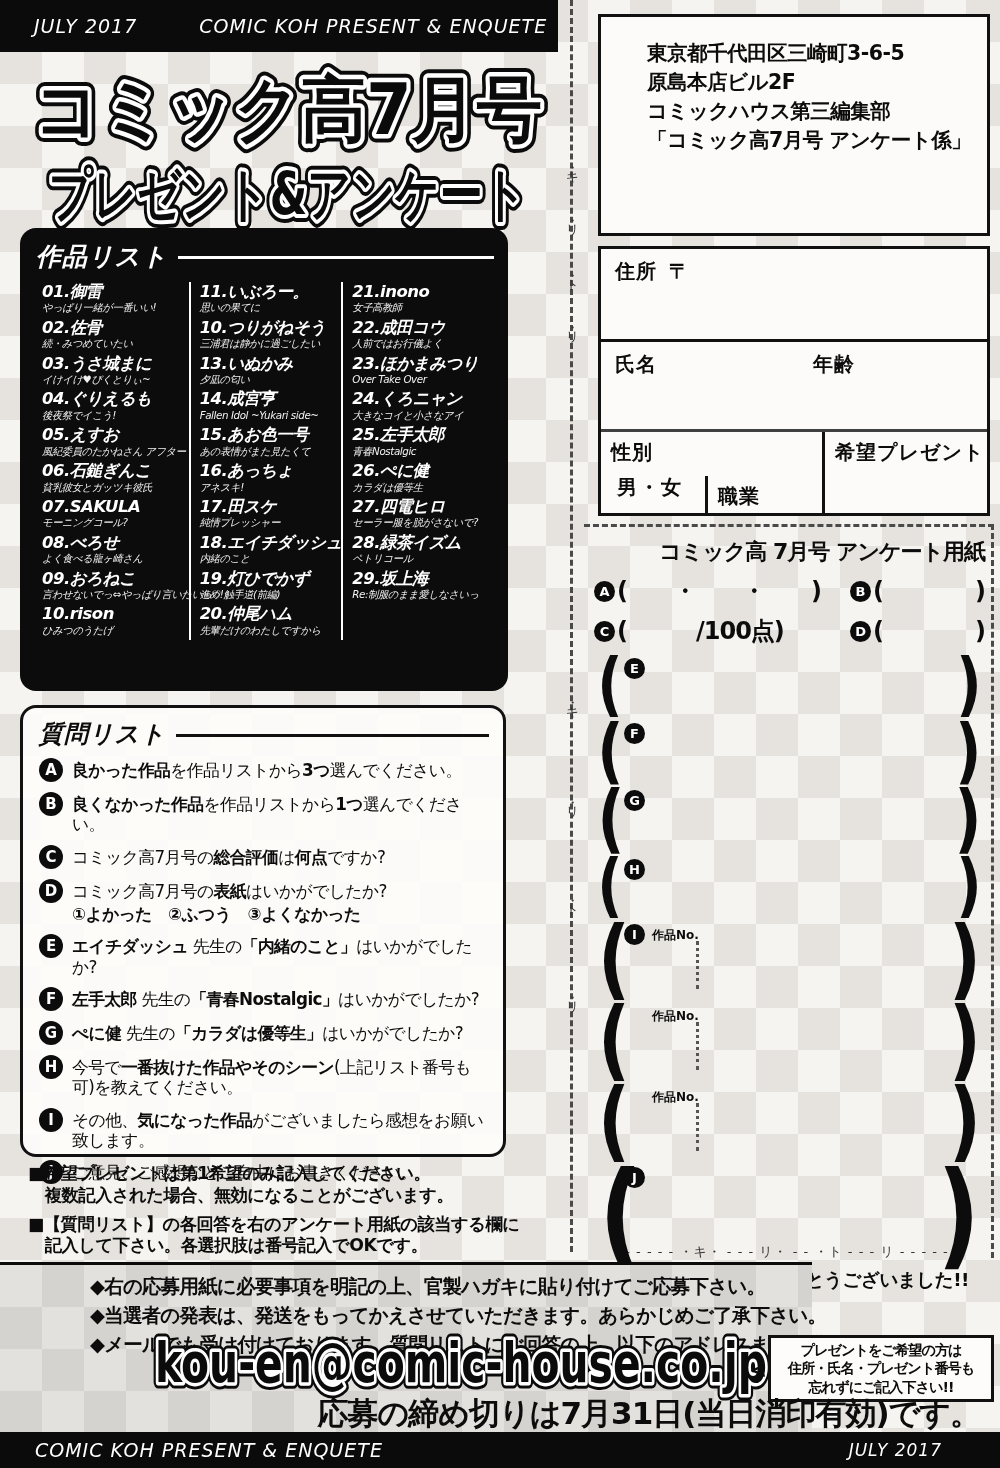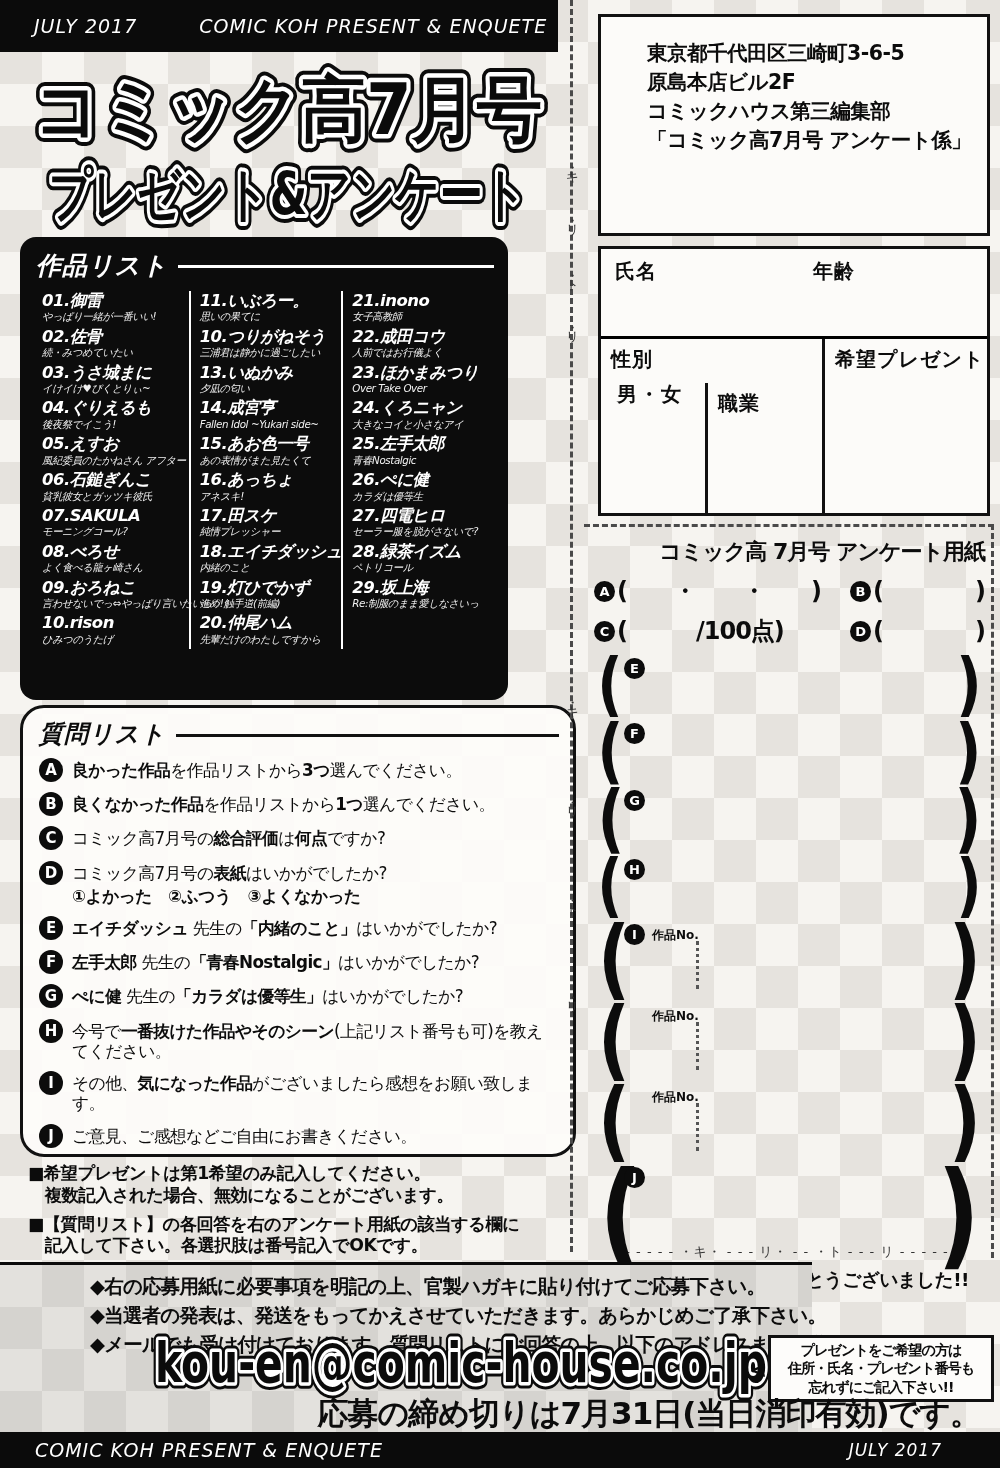--- a/index.html
+++ b/index.html
@@ -11,34 +11,34 @@
   }
   
   .top-banner { position:absolute; left:0; top:0; width:558px; height:52px; background:#0b0b0b;
     display:flex; align-items:center; color:#fff; font-style:italic; }
   .top-banner .tb-left { margin-left:34px; font-size:19px; letter-spacing:1px; }
   .top-banner .tb-right { margin-left:62px; font-size:19px; letter-spacing:1px; }
   
   .title-svg { position:absolute; left:16px; top:54px; }
   .title-svg text { font-family:"DejaVu Sans","Liberation Sans",sans-serif; font-weight:900; }
   
-  .works-box { position:absolute; left:20px; top:237px; width:488px; height:463px;
+  .works-box { position:absolute; left:20px; top:228px; width:488px; height:463px;
     background:#0c0c0c; border-radius:16px; color:#fff; padding:12px 14px 8px 16px; }
   .works-title-row { display:flex; align-items:center; gap:10px; }
   .works-title { font-size:25px; font-weight:900; font-style:italic; letter-spacing:1px; }
   .works-title-line { flex:1; height:3px; background:#fff; margin-top:2px; }
   .works-cols { display:flex; margin-top:9px;font-style:italic; }
   .works-col { width:33.33%; padding:0 7px 0 6px; }
   .works-col + .works-col { border-left:2px solid #fff; padding-left:9px; }
   .w-entry { margin-bottom:4px; }
   .w-head { font-size:16.5px; font-weight:800; letter-spacing:-0.5px; white-space:nowrap; line-height:1.18; }
   .w-sub { font-size:10.3px; font-weight:500; letter-spacing:-0.4px; white-space:nowrap; line-height:1.2; color:#f2f2f2; }
   
-  .question-box { position:absolute; left:20px; top:705px; width:556px; height:452px;
-    border:3px solid #111; border-radius:24px; background:rgba(253,252,250,0.93); padding:10px 14px 6px 16px; }
+  .question-box { position:absolute; left:20px; top:705px; width:486px; height:452px;
+    border:3px solid #111; border-radius:16px; background:rgba(253,252,250,0.93); padding:10px 14px 6px 16px; }
   .q-title-row { display:flex; align-items:center; gap:10px; }
   .q-title { font-size:24px; font-weight:900; font-style:italic; letter-spacing:1px; }
   .q-title-line { flex:1; height:2.5px; background:#111; margin-top:3px; }
   .q-items { margin-top:8px; }
   .q-item { display:flex; gap:9px; align-items:flex-start; margin-bottom:10.2px; }
   .circ { display:inline-flex; flex:none; width:24px; height:24px; border-radius:50%;
     background:#0c0c0c; color:#fff; font-weight:800; font-size:15px;
     align-items:center; justify-content:center; }
   .q-text { font-size:16.8px; line-height:1.2; letter-spacing:-0.6px; padding-top:2px; }
   .q-text b { font-weight:800; }
@@ -50,21 +50,21 @@
   .vcut { position:absolute; left:570px; top:0; height:1252px; width:0; border-left:3px dashed #4a4a4a; }
   .vchar { position:absolute; font-size:13px; color:#333; writing-mode:vertical-rl; letter-spacing:2px; left:-10px; }
   .hcut { position:absolute; left:574px; top:1243px; width:426px; font-size:13px; color:#333;
     letter-spacing:1px; white-space:nowrap; overflow:hidden; text-align:center; }
   .mail-box { position:absolute; left:598px; top:14px; width:392px; height:222px;
     border:3px solid #111; background:#fcfbf9; padding:22px 6px 0 46px; }
   .mail-line { font-size:20.5px; font-weight:800; line-height:1.42; letter-spacing:-0.5px; white-space:nowrap; }
   .form-grid { position:absolute; left:598px; top:246px; width:392px; height:270px;
     border:3px solid #111; background:#fcfbf9; display:flex; flex-direction:column; }
   .f-row1 { height:93px; border-bottom:3px solid #111; position:relative; }
-  .f-row2 { height:90px; border-bottom:3px solid #000000; position:relative; }
+  .f-row2 { height:90px; border-bottom:3px solid #404040; position:relative; }
   .f-row3 { flex:1; display:flex; }
   .f-label { font-size:20px; font-weight:800; letter-spacing:1px; }
   .f-abs { position:absolute; }
   .f-cell { position:relative; padding:7px 0 0 10px; }
   .f-cell + .f-cell { border-left:3px solid #111; }
   .f-c1 { width:104px; } .f-c2 { width:117px;margin-top:44px; } .f-c3 { flex:1; }
   .gender-opt { position:absolute; left:16px; top:42px; font-size:20px; font-weight:800; letter-spacing:2px; }
   
   .sheet { position:absolute; left:584px; top:524px; width:410px; height:734px;
     border-top:3px dashed #4a4a4a; border-right:3px dashed #4a4a4a; padding:10px 6px 0 10px; }
@@ -317,20 +317,24 @@
   <div class="hcut">-  -  -  -  -  ・キ・ -  -  - リ・ -  - ・ト -  -  - リ -  -  -  -  -</div>
 
   <div class="mail-box" id="mail-box">
       <div class="mail-line">東京都千代田区三崎町3-6-5</div>
       <div class="mail-line">原島本店ビル2F</div>
       <div class="mail-line">コミックハウス第三編集部</div>
       <div class="mail-line">「コミック高7月号 アンケート係」</div>
     </div>
 
   <div class="form-grid">
+    <div class="f-row1">
+      <span class="f-label f-abs" style="left:14px; top:9px;">住所</span>
+      <span class="f-label f-abs" style="left:68px; top:9px;">〒</span>
+    </div>
     <div class="f-row2">
       <span class="f-label f-abs" style="left:14px; top:9px;">氏名</span>
       <span class="f-label f-abs" style="left:212px; top:9px;">年齢</span>
     </div>
     <div class="f-row3">
       <div class="f-cell f-c1">
         <span class="f-label">性別</span>
         <span class="gender-opt">男・女</span>
       </div>
       <div class="f-cell f-c2">

